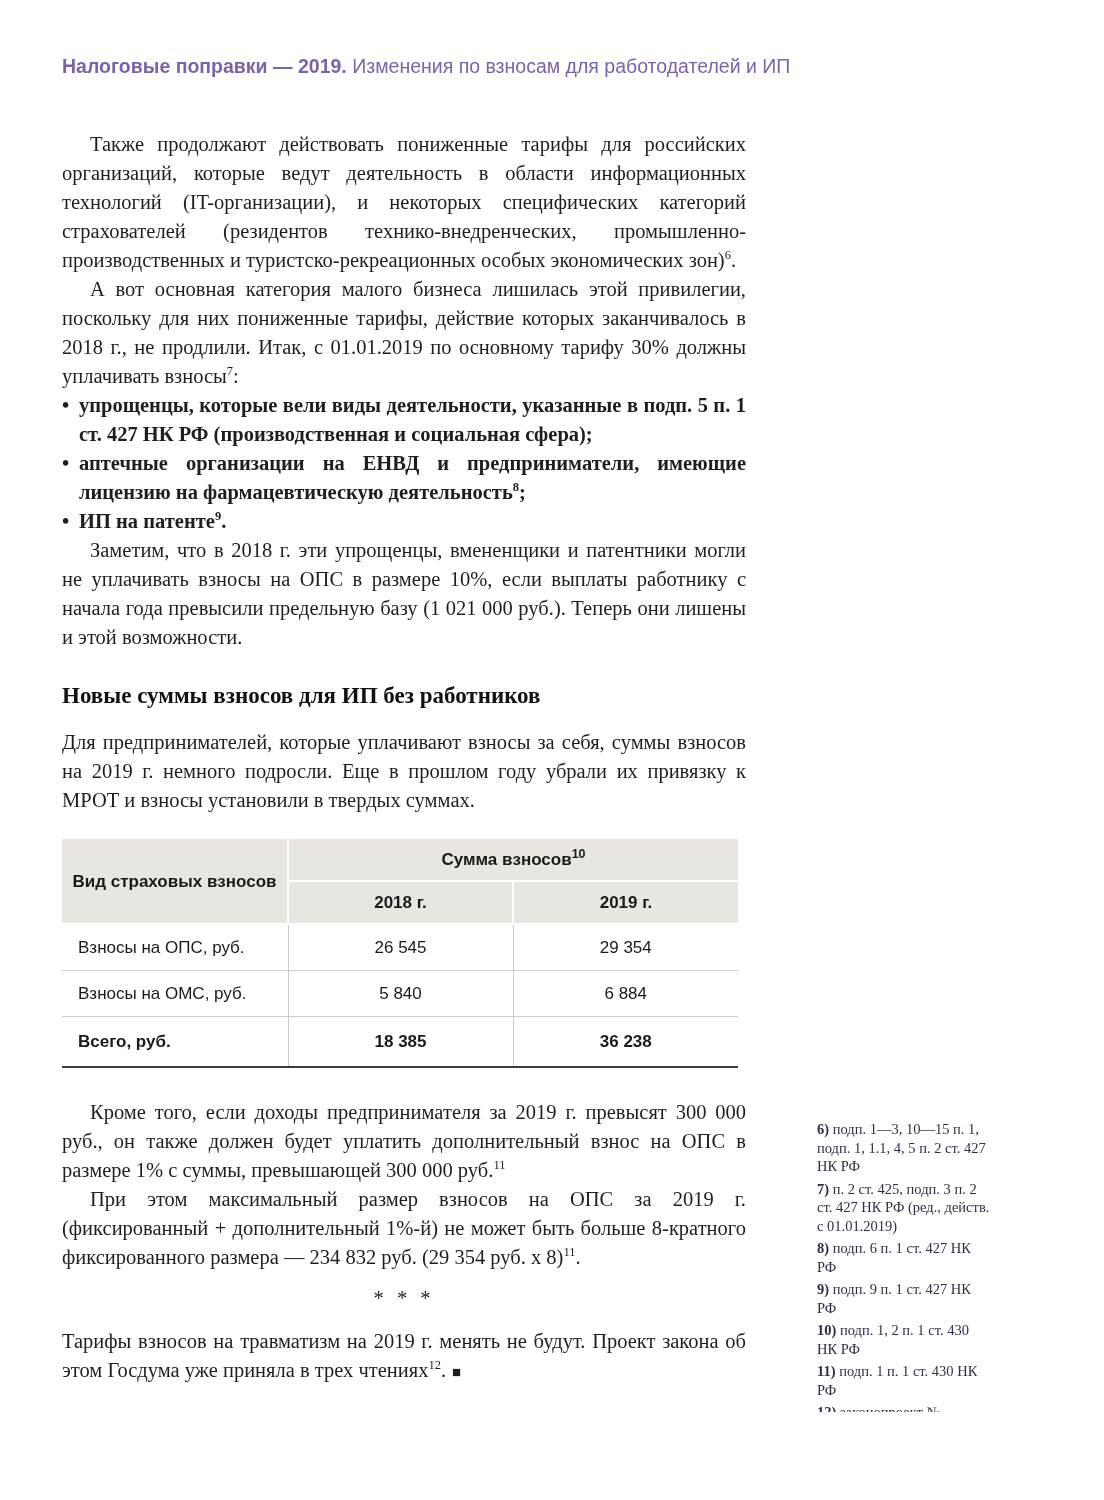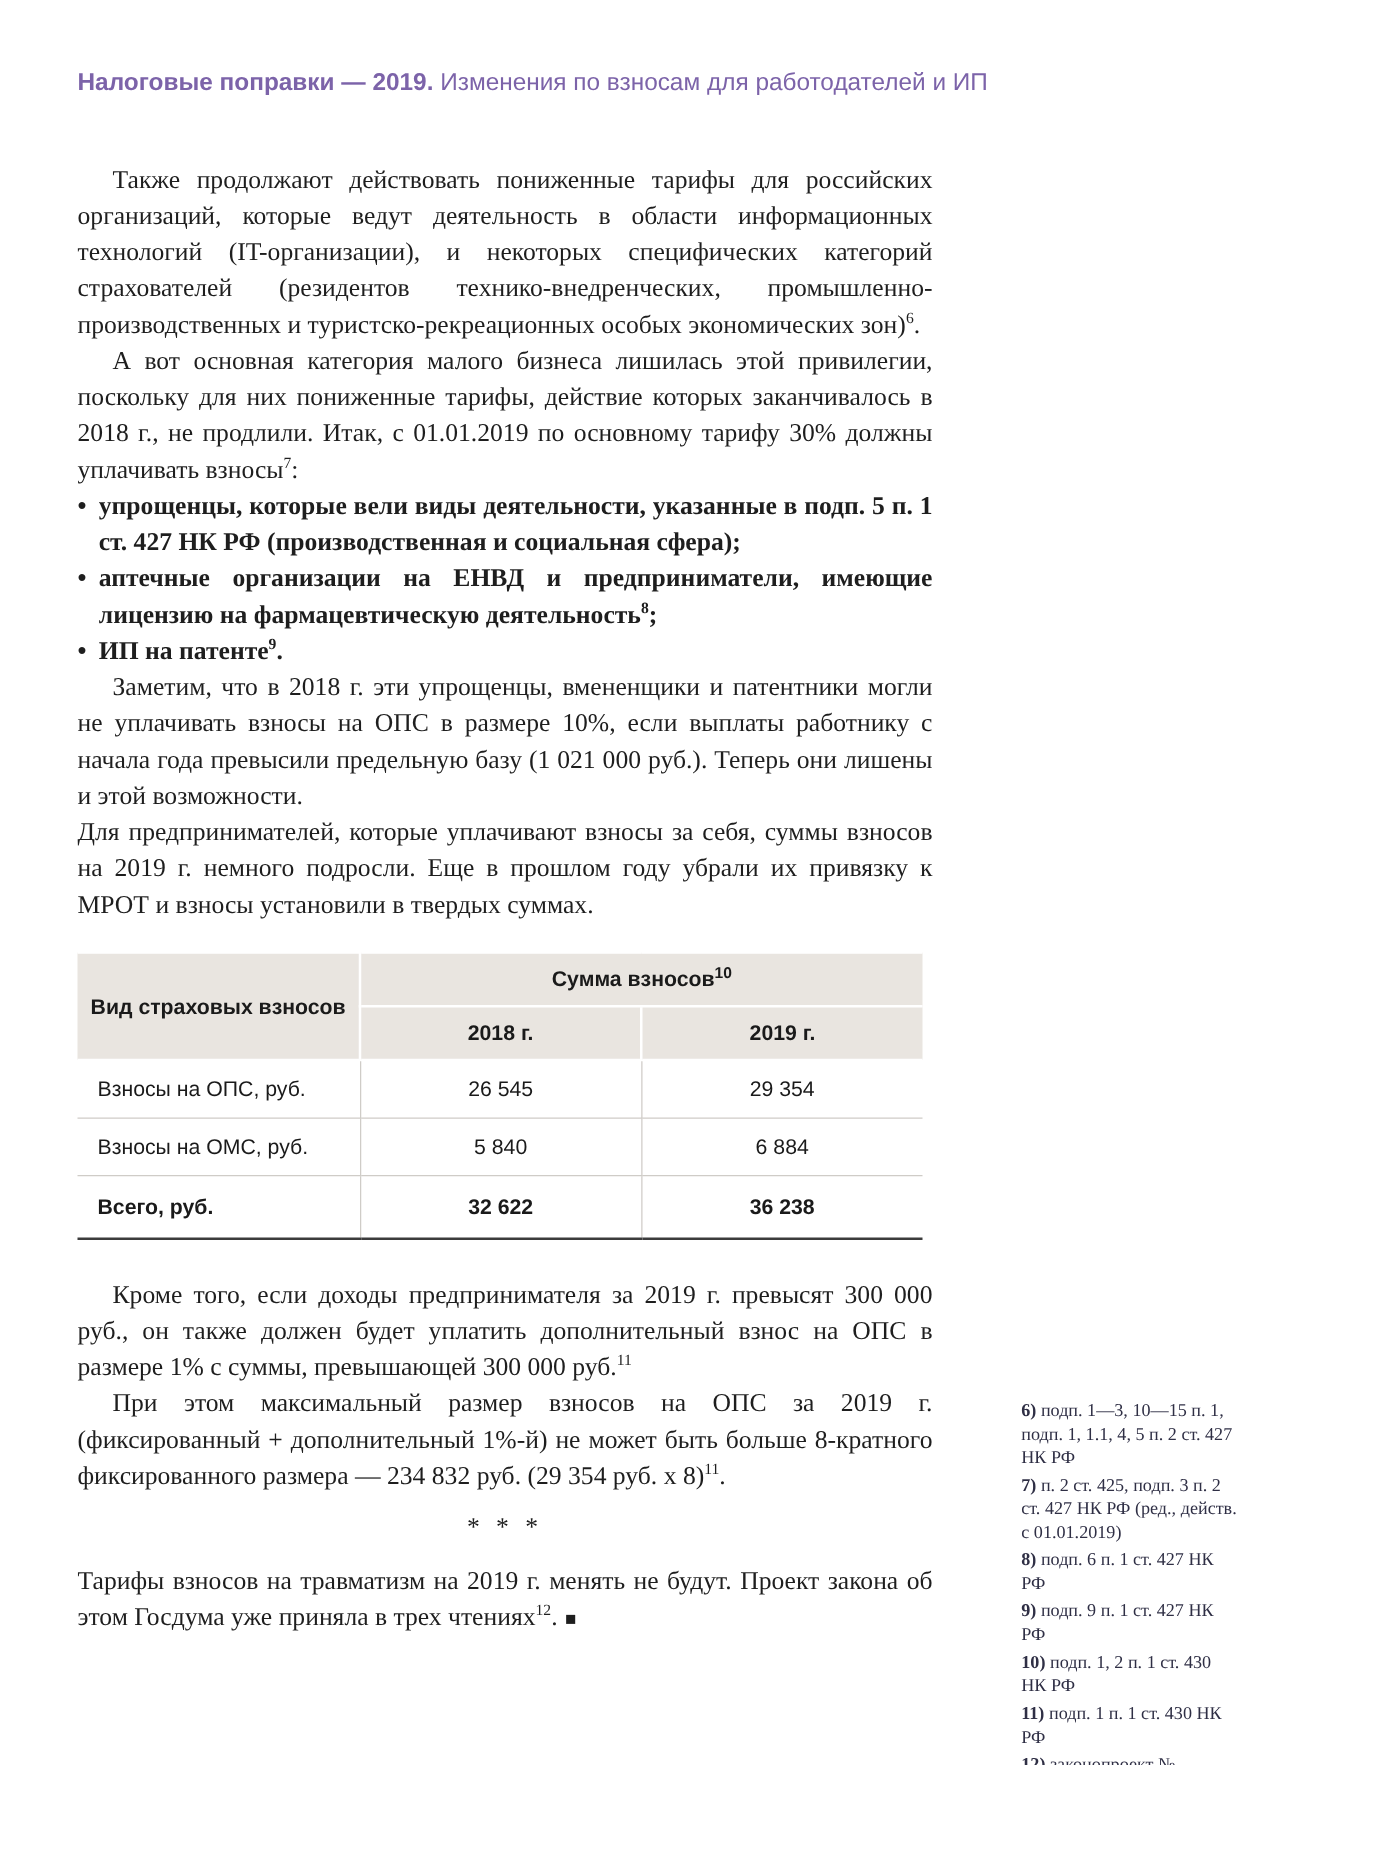--- a/index.html
+++ b/index.html
@@ -90,20 +90,21 @@
     <p class="para indent"><span>А вот основная категория малого бизнеса лишилась этой привилегии, поскольку для них пониженные тарифы, действие которых заканчивалось в 2018 г., не продлили. Итак, с 01.01.2019 по основному тарифу 30% должны уплачивать взносы</span><sup class="fnref">7</sup><span>:</span></p>
 
     <ul class="bullets">
       <li><span>упрощенцы, которые вели виды деятельности, указанные в подп. 5 п. 1 ст. 427 НК РФ (производственная и социальная сфера);</span></li>
       <li><span>аптечные организации на ЕНВД и предприниматели, имеющие лицензию на фармацевтическую деятельность</span><sup class="fnref">8</sup><span>;</span></li>
       <li><span>ИП на патенте</span><sup class="fnref">9</sup><span>.</span></li>
     </ul>
 
     <p class="para indent"><span>Заметим, что в 2018 г. эти упрощенцы, вмененщики и патентники могли не уплачивать взносы на ОПС в размере 10%, если выплаты работнику с начала года превысили предельную базу (1 021 000 руб.). Теперь они лишены и этой возможности.</span></p>
 
+    <h2 class="section">Новые суммы взносов для ИП без работников</h2>
 
     <p class="para"><span>Для предпринимателей, которые уплачивают взносы за себя, суммы взносов на 2019 г. немного подросли. Еще в прошлом году убрали их привязку к МРОТ и взносы установили в твердых суммах.</span></p>
 
     <table class="rates">
       <colgroup>
         <col style="width:226px">
           <col style="width:225px">
           <col style="width:225px">
       </colgroup>
       <thead>
@@ -122,21 +123,21 @@
           <td>26 545</td>
           <td>29 354</td>
         </tr>
         <tr>
           <td>Взносы на ОМС, руб.</td>
           <td>5 840</td>
           <td>6 884</td>
         </tr>
         <tr class="total">
           <td>Всего, руб.</td>
-          <td>32 622</td>
+          <td>18 385</td>
           <td>36 238</td>
         </tr>
       </tbody>
     </table>
 
     <p class="para indent"><span>Кроме того, если доходы предпринимателя за 2019 г. превысят 300 000 руб., он также должен будет уплатить дополнительный взнос на ОПС в размере 1% с суммы, превышающей 300 000 руб.</span><sup class="fnref">11</sup><span></span></p>
 
     <p class="para indent"><span>При этом максимальный размер взносов на ОПС за 2019 г. (фиксированный + дополнительный 1%-й) не может быть больше 8-кратного фиксированного размера — 234 832 руб. (29 354 руб. x 8)</span><sup class="fnref">11</sup><span>.</span></p>
 
     <p class="para separator">* * *</p>

